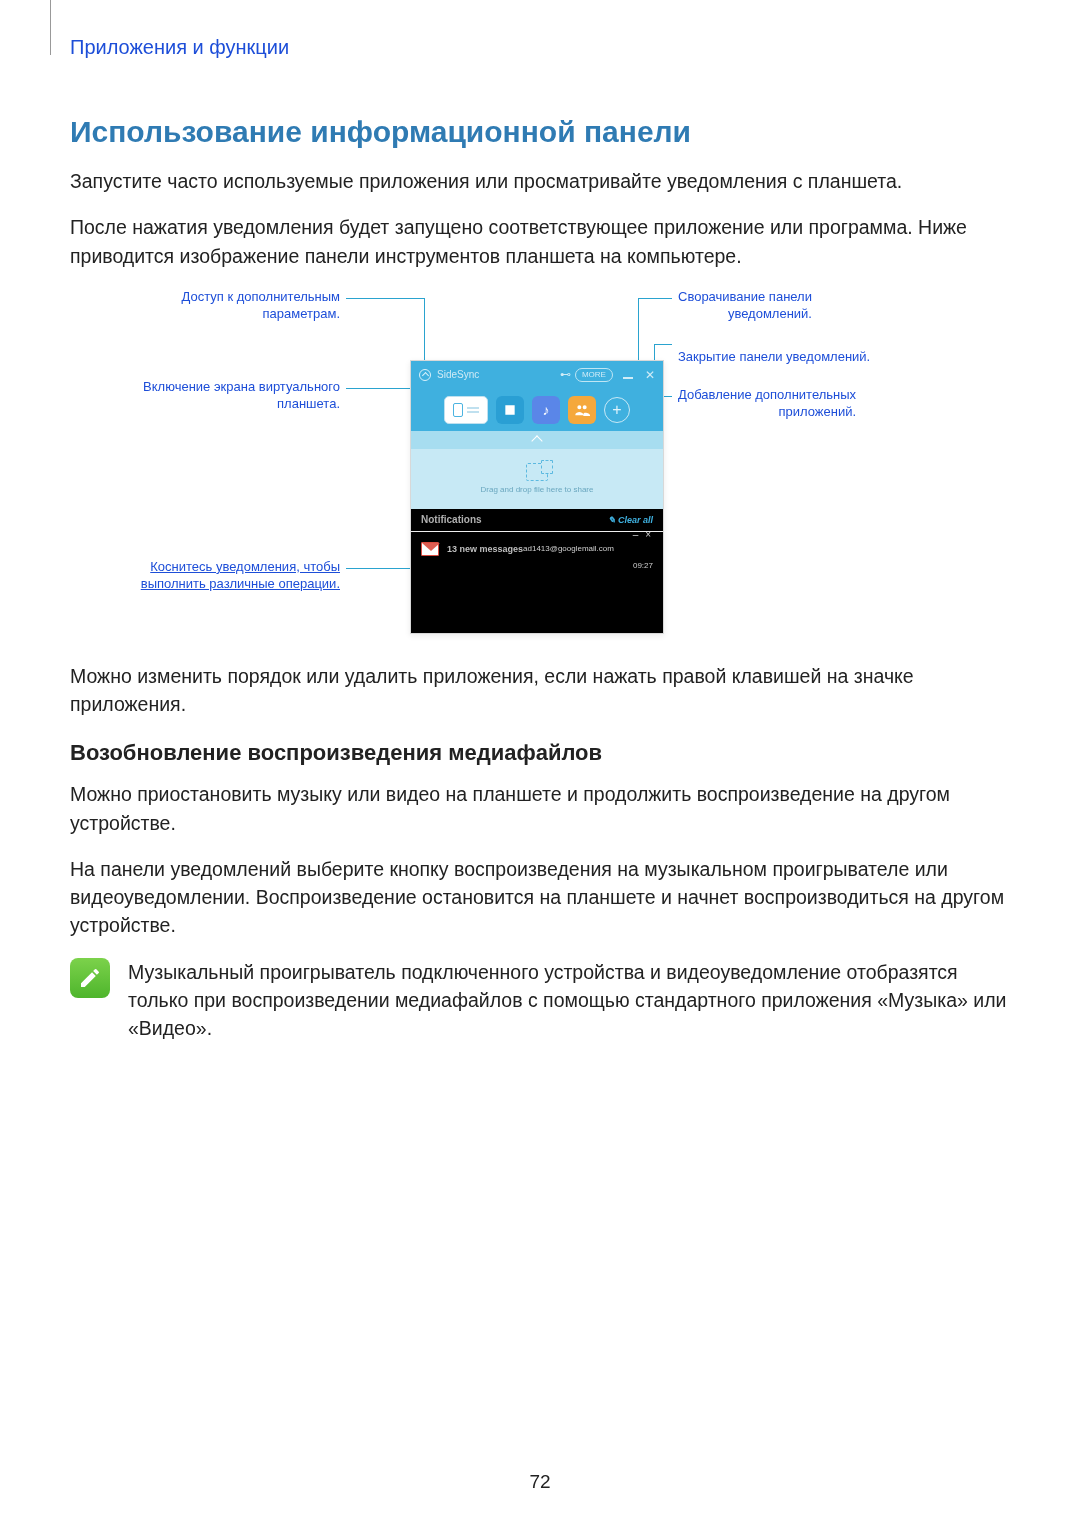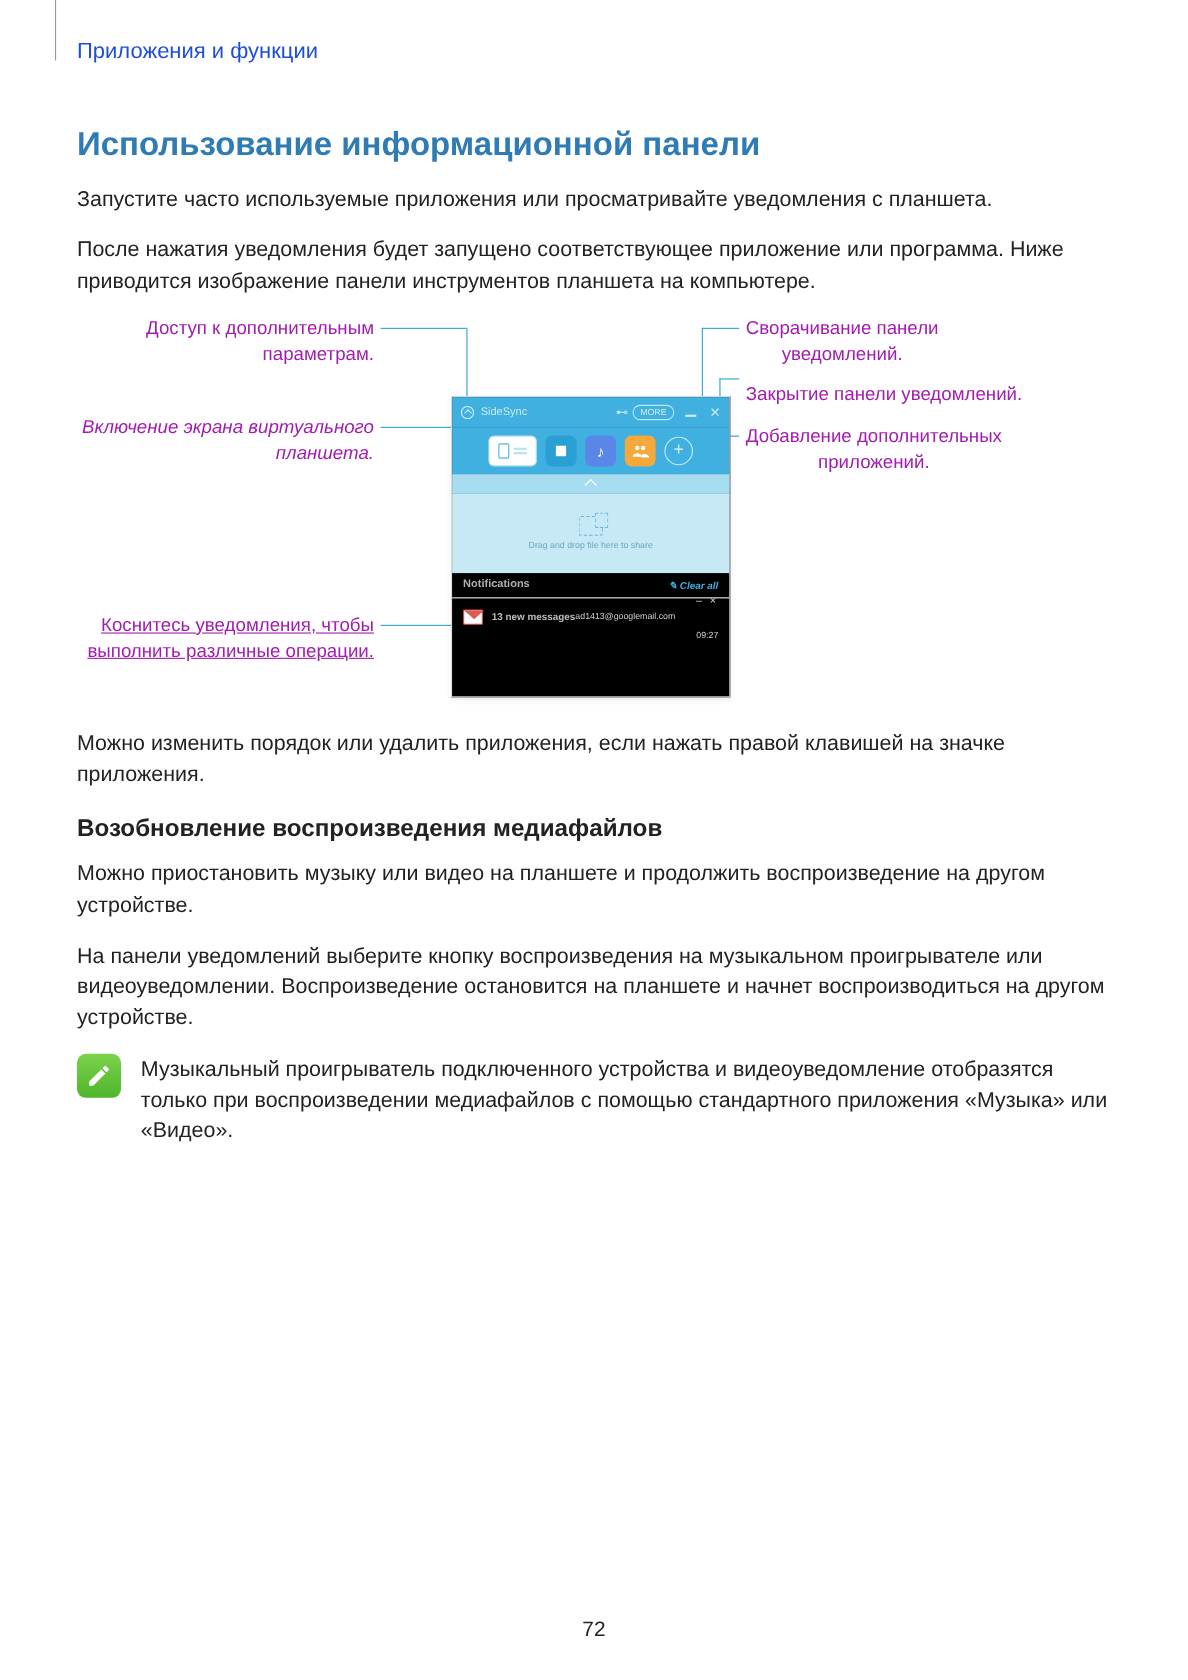--- a/index.html
+++ b/index.html
@@ -41,26 +41,26 @@
   }
   .figure-wrap {
     position: relative;
     width: 940px;
     height: 350px;
     margin: 10px 0 24px 0;
   }
   
   .callout {
     position: absolute;
-    font-size: 17px;
-    color: #a21caf;
+    font-size: 13px;
+    color: #1d4ed8;
     line-height: 1.35;
     white-space: nowrap;
   }
-  .callout.right { text-align: center; }
+  .callout.right { text-align: right; }
   .callout.left  { text-align: right; }
   
   .hline { position:absolute; height:1px; background:#2aa3cf; }
   .vline { position:absolute; width:1px; background:#2aa3cf; }
 
   
   .panel {
     position: absolute;
     left: 340px;
     top: 72px;
@@ -104,21 +104,21 @@
   .screen-lines div{width:12px;height:2px;background:#bfe0ef;}
   .app-gallery{background:#2a9fd4;color:#fff;}
   .app-music{background:#5a86e8;color:#fff;}
   .app-contacts{background:#f5a83c;color:#fff;}
   .app-add{width:26px;height:26px;border:1.5px solid #c8e9f6;border-radius:50%;color:#dff3fb;display:flex;align-items:center;justify-content:center;font-size:16px;background:transparent;}
   .panel-collapse{
     height:18px;background:#a7ddf0;display:flex;align-items:center;justify-content:center;
   }
   .chev-up{width:8px;height:8px;border-left:1.5px solid #fff;border-top:1.5px solid #fff;transform:rotate(45deg);margin-top:3px;}
   .drop-zone{
-    height:72px;background:#c7e9f5;display:flex;flex-direction:column;align-items:center;justify-content:center;gap:4px;
+    height:60px;background:#c7e9f5;display:flex;flex-direction:column;align-items:center;justify-content:center;gap:4px;
   }
   .drop-icon{width:22px;height:18px;border:1.5px dashed #5cb9e0;border-radius:2px;position:relative;}
   .drop-icon:before{content:"";position:absolute;right:-6px;top:-4px;width:10px;height:12px;border:1.5px dashed #5cb9e0;background:#c7e9f5;border-radius:1px;}
   .drop-text{font-size:8px;color:#6aa7bf;}
   .notif-head{
     height:22px;display:flex;align-items:center;justify-content:space-between;padding:0 10px;
     font-size:10px;color:#b0b0b0;font-weight:600;
   }
   .clear-all{color:#3fb0df;font-size:9px;font-style:italic;}
   .notif-row{
@@ -166,21 +166,21 @@
   <div class="breadcrumb">Приложения и функции</div>
 
   <h2 class="section">Использование информационной панели</h2>
 
   <p class="body">Запустите часто используемые приложения или просматривайте уведомления с планшета.</p>
   <p class="body">После нажатия уведомления будет запущено соответствующее приложение или программа. Ниже приводится изображение панели инструментов планшета на компьютере.</p>
 
   <div class="figure-wrap">
 
     <div class="callout left" style="right:670px; top:0;">Доступ к дополнительным<br>параметрам.</div>
-    <div class="callout left" style="right:670px; top:90px;font-style:italic;">Включение экрана виртуального<br>планшета.</div>
+    <div class="callout left" style="right:670px; top:90px;">Включение экрана виртуального<br>планшета.</div>
     <div class="callout left" style="right:670px; top:270px;text-decoration:underline;">Коснитесь уведомления, чтобы<br>выполнить различные операции.</div>
 
     <div class="callout right" style="left:608px; top:0;">Сворачивание панели<br>уведомлений.</div>
     <div class="callout right" style="left:608px; top:60px;">Закрытие панели уведомлений.</div>
     <div class="callout right" style="left:608px; top:98px;">Добавление дополнительных<br>приложений.</div>
 
     <div class="hline" style="left:276px; top:10px; width:78px;"></div>
     <div class="vline" style="left:354px; top:10px; height:62px;"></div>
 
     <div class="hline" style="left:276px; top:100px; width:85px;"></div>

